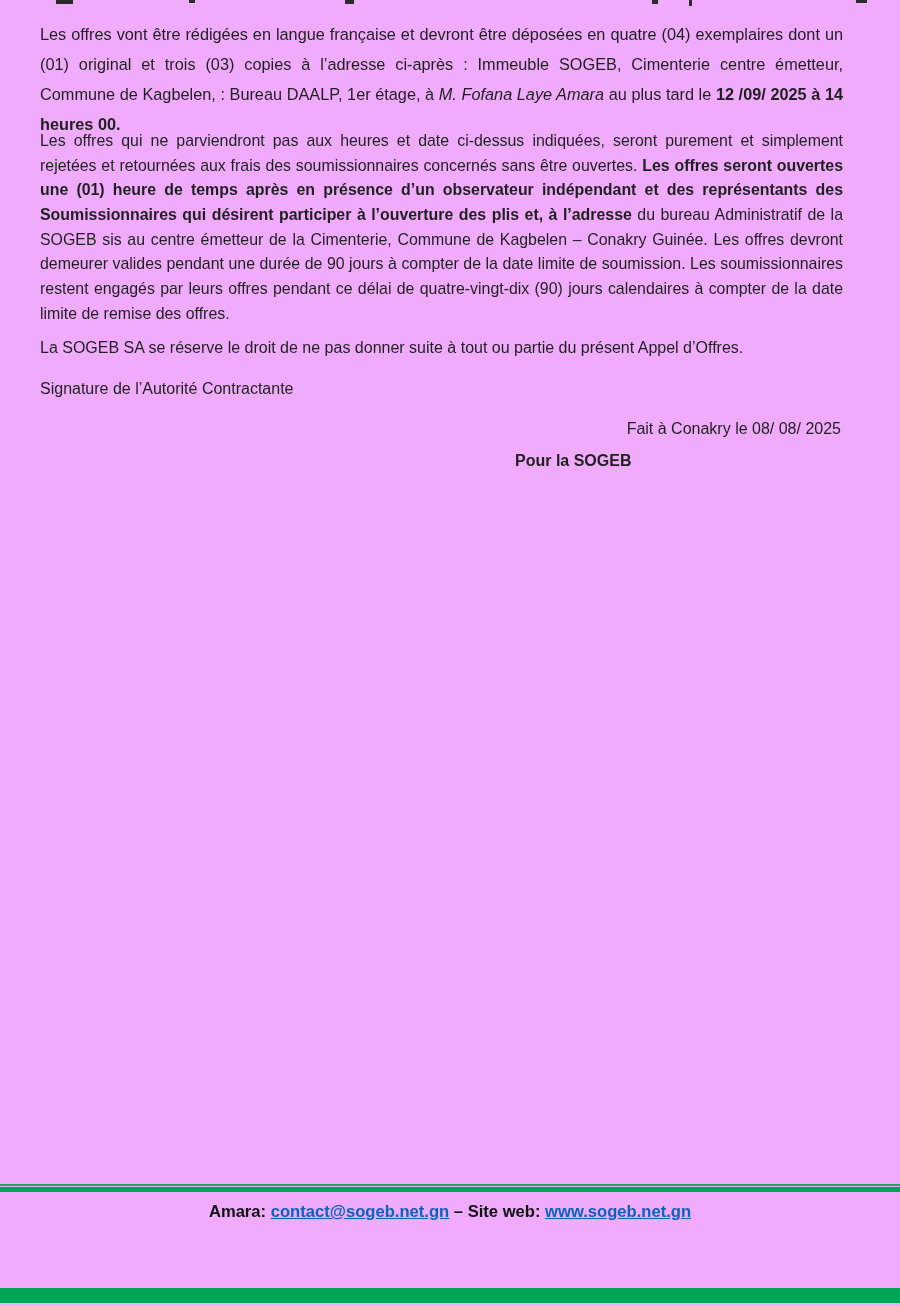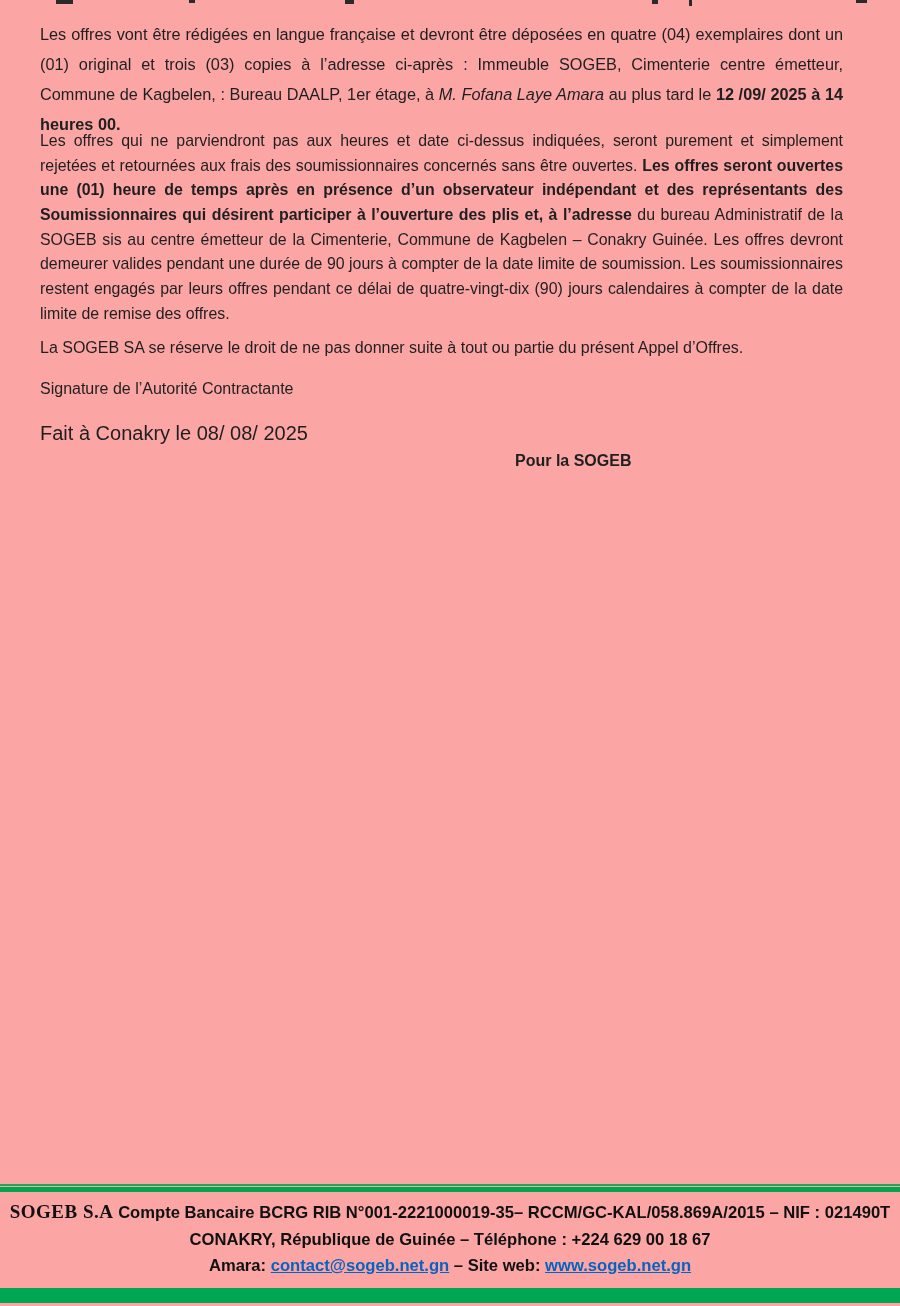--- a/index.html
+++ b/index.html
@@ -1,20 +1,20 @@
 <!DOCTYPE html>
 <html><head>
 <meta charset="utf-8">
 <style>
   html, body { margin: 0; padding: 0; background: #ffffff; }
   .page {
     position: relative;
     width: 900px;
     height: 1306px;
-    background: #fca5a5;
+    background: #f0abfc;
     overflow: hidden;
     font-family: "Liberation Sans", sans-serif;
     color: #1f1f1f;
   }
   
   .frag { position: absolute; background: #2a2a2a; }
   .frag.f1 { left: 56px;  top: 0; width: 17px; height: 4px; }
   .frag.f2 { left: 189px; top: 0; width: 6px;  height: 3px; }
   .frag.f3 { left: 345px; top: 0; width: 9px;  height: 4px; }
   .frag.f4 { left: 652px; top: 0; width: 6px;  height: 4px; }
@@ -41,23 +41,23 @@
     line-height: 24px;
   }
   .sig-title {
     top: 361px;
     font-size: 16px;
     line-height: 24px;
     padding-right: 12px;
   }
   .sig-date {
     top: 401px;
-    font-size: 20px;
+    font-size: 16px;
     line-height: 24px;
-    text-align: left;
+    text-align: right;
     padding-right: 2px;
   }
   .signatory {
     top: 448px;
     margin-left: 475px;
     font-weight: bold;
     font-size: 16px;
     line-height: 26px;
   }
   .para1 b, .para2 b { font-weight: bold; }
@@ -114,25 +114,20 @@
 
   <div class="block signatory">
     <div>Pour la SOGEB</div>
   </div>
 
   <div class="rule-thin"></div>
   <div class="rule-thick"></div>
 
   <div class="footer-text">
     <div>
-      <span class="company">SOGEB S.A</span>
-      <span>Compte Bancaire BCRG RIB N°001-2221000019-35– RCCM/GC-KAL/058.869A/2015 – NIF : 021490T</span>
-    </div>
-    <div>CONAKRY, République de Guinée – Téléphone : +224 629 00 18 67</div>
-    <div>
       <span>Amara:</span>
       <a>contact@sogeb.net.gn</a>
       <span>– Site web:</span>
       <a>www.sogeb.net.gn</a>
     </div>
   </div>
 
   <div class="bottom-bar"></div>
 
 </div>

